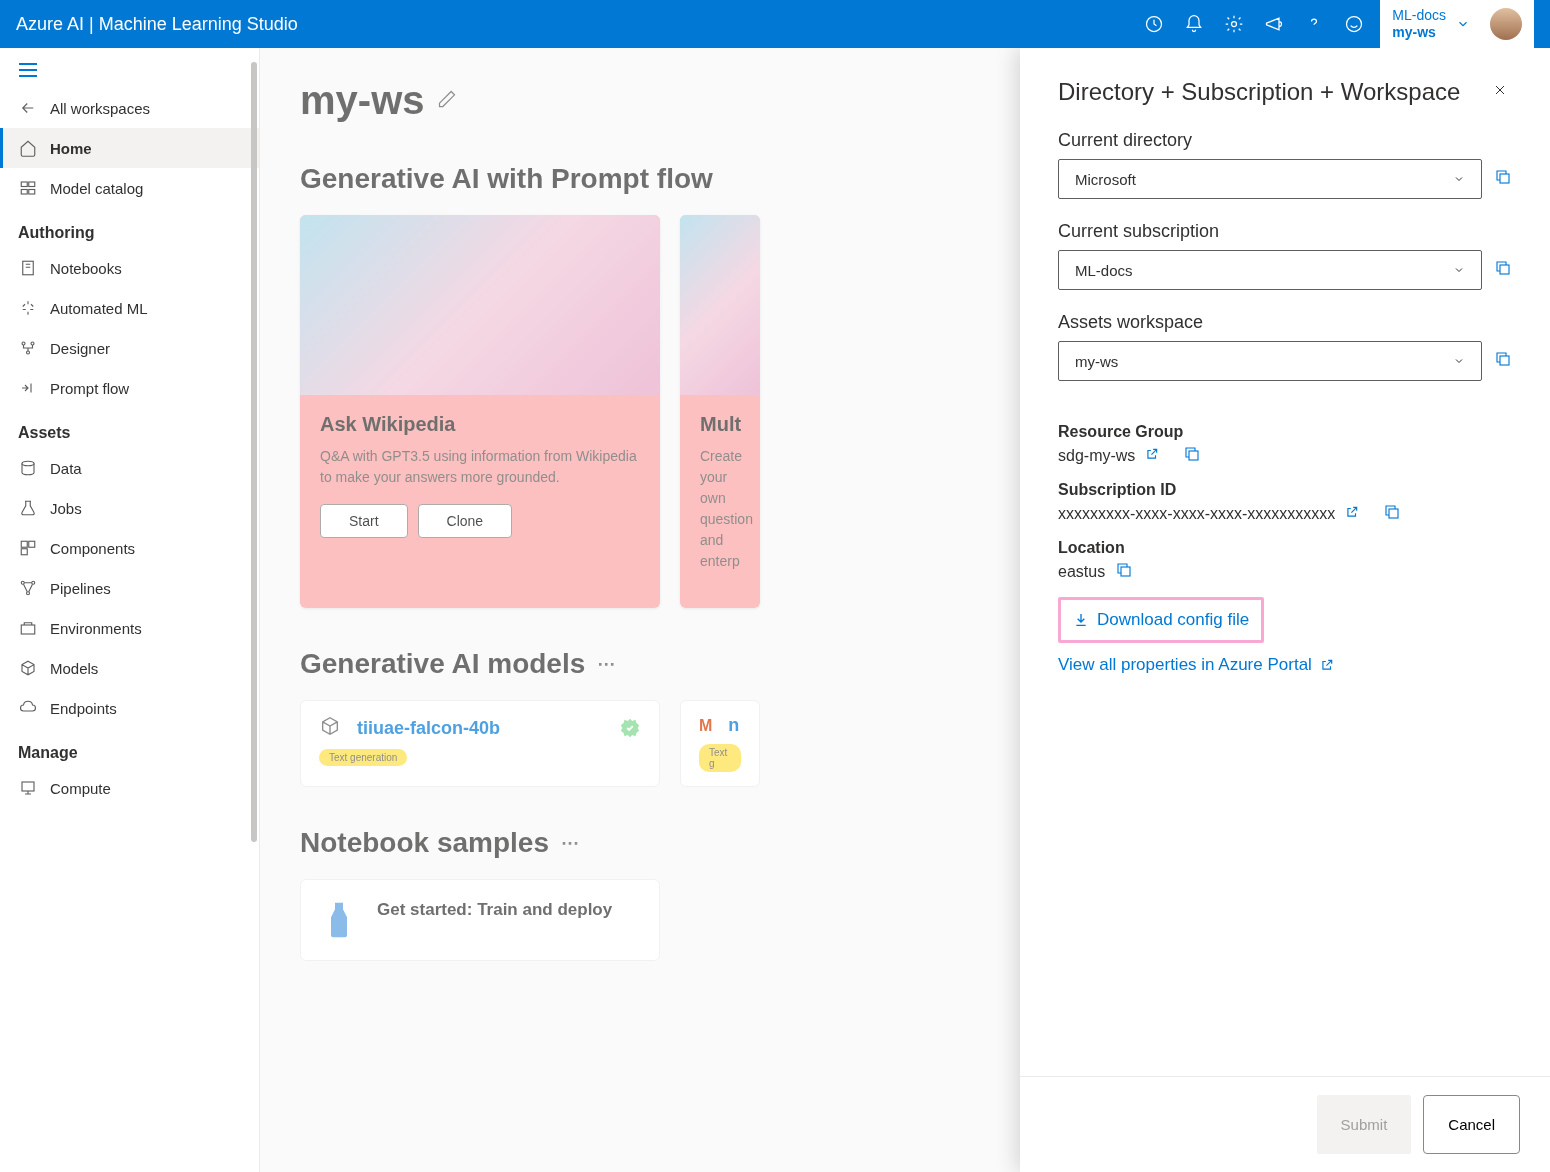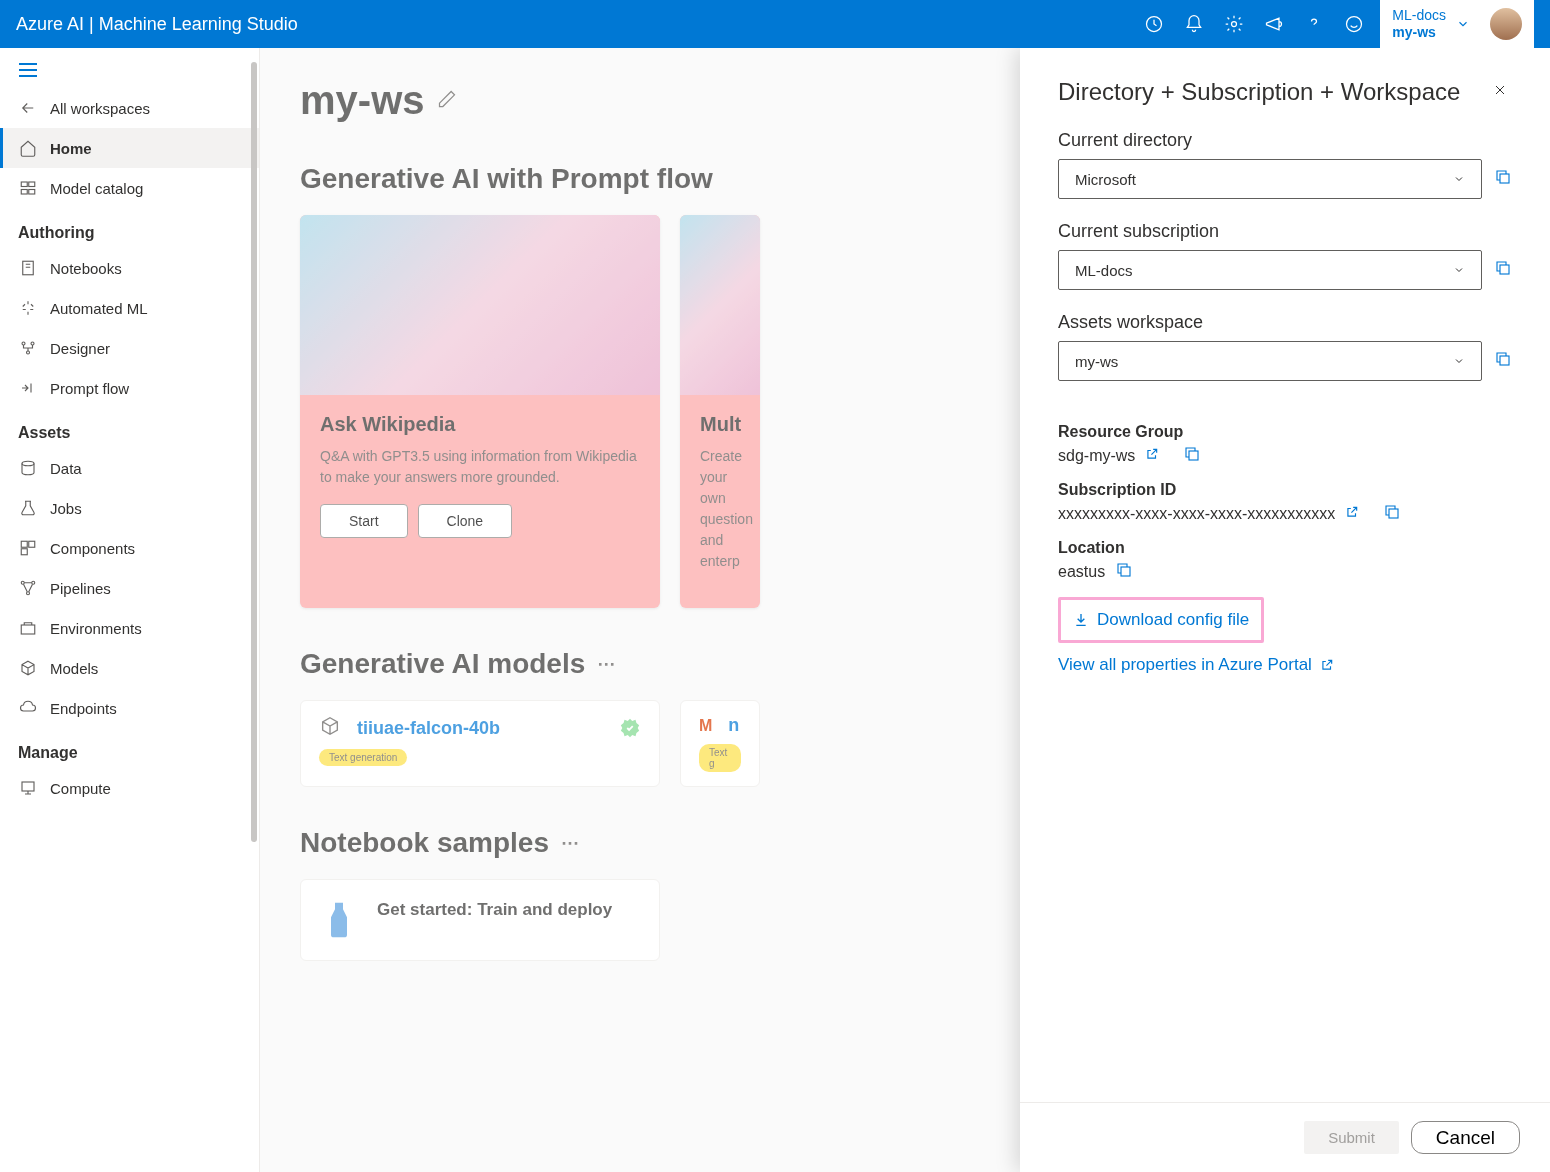--- a/index.html
+++ b/index.html
@@ -66,21 +66,21 @@
   .copy-icon { cursor:pointer; color:#0078d4;}
   .copy-icon svg { stroke:#0078d4; fill:none;}
   .info-label { font-size:16px; font-weight:600; color:#323130; margin-bottom:4px;}
   .info-row { display:flex; align-items:center; gap:10px; margin-bottom:14px; font-size:16px;}
   .ext-link svg { stroke:#0078d4; fill:none;}
   .download-link { display:inline-flex; align-items:center; gap:8px; color:#0078d4; font-size:17px; cursor:pointer; padding: 8px 10px; margin-bottom:10px;}
   .download-highlight { border: 3px solid #f9a8d4; border-radius:2px; display:inline-block; padding:2px;}
   .portal-link { color:#0078d4; font-size:17px; cursor:pointer; display:inline-flex; align-items:center; gap:8px;}
   .panel-footer { border-top:1px solid #edebe9; padding: 18px 30px; display:flex; justify-content:flex-end; gap:12px;}
   .btn-primary { background:#f3f2f1; color:#a19f9d; border:none; padding:8px 24px; border-radius:2px; cursor:not-allowed; font-size:15px;}
-  .btn-secondary { background:#fff; border:1px solid #8a8886; padding:4px 24px; border-radius:12px; cursor:pointer; font-size:19px;}
+  .btn-secondary { background:#fff; border:1px solid #8a8886; padding:20px 24px; border-radius:4px; cursor:pointer; font-size:15px;}
   .dots { font-size:18px; color:#605e5c; letter-spacing:2px;}
 </style>
 </head>
 <body>
 
 <div class="top-bar">
   <div class="top-left">Azure AI | Machine Learning Studio</div>
   <div class="top-right">
     <div class="top-icon">
         <svg width="20" height="20" viewBox="0 0 24 24">

